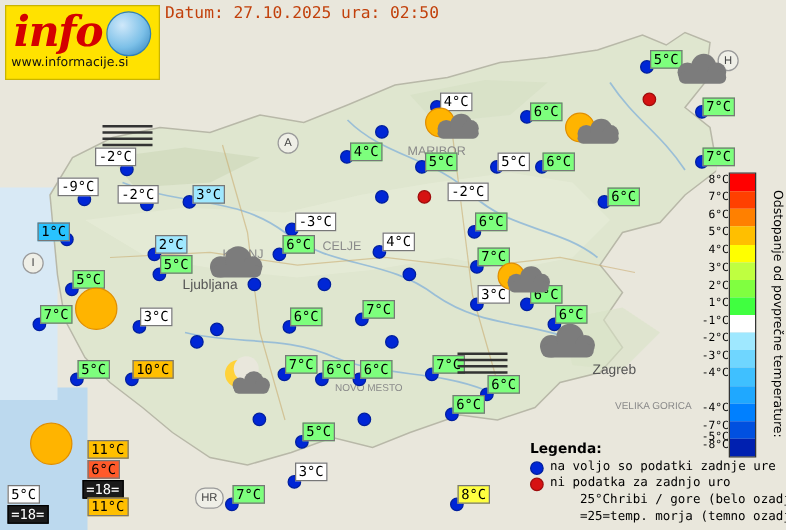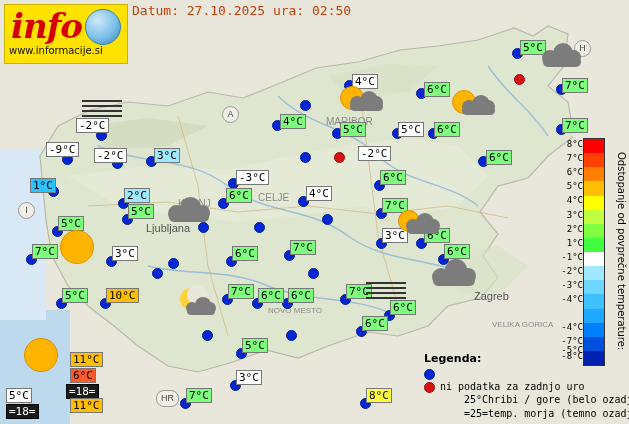--- a/index.html
+++ b/index.html
@@ -359,20 +359,20 @@
       <span style="top: 172.2px; margin-top: 37px;">-5°C</span>
       <span style="top: 186.3px;">-4°C</span>
       <span style="top: 200.4px;">-7°C</span>
       <span style="top: 214.5px;">-8°C</span>
     </div>
   <div class="scale-title">Odstopanje od povprečne temperature:</div>
 
   <div class="legend">
     <div class="ttl">Legenda:</div>
     <div id="legend-rows">
-        <div class="row"><span class="mk blue"></span></div>
+        <div class="row"><span class="mk blue"></span><span>na voljo so podatki zadnje ure</span></div>
         <div class="row"><span class="mk red"></span><span>ni podatka za zadnjo uro</span></div>
         <div class="rowsw"><span class="swatch">25°C</span><span>hribi / gore (belo ozadje)</span></div>
         <div class="rowsw"><span class="swatch dark">=25=</span><span>temp. morja (temno ozadje)</span></div>
       </div>
   </div>
 
 </div>
 
 </body></html>

